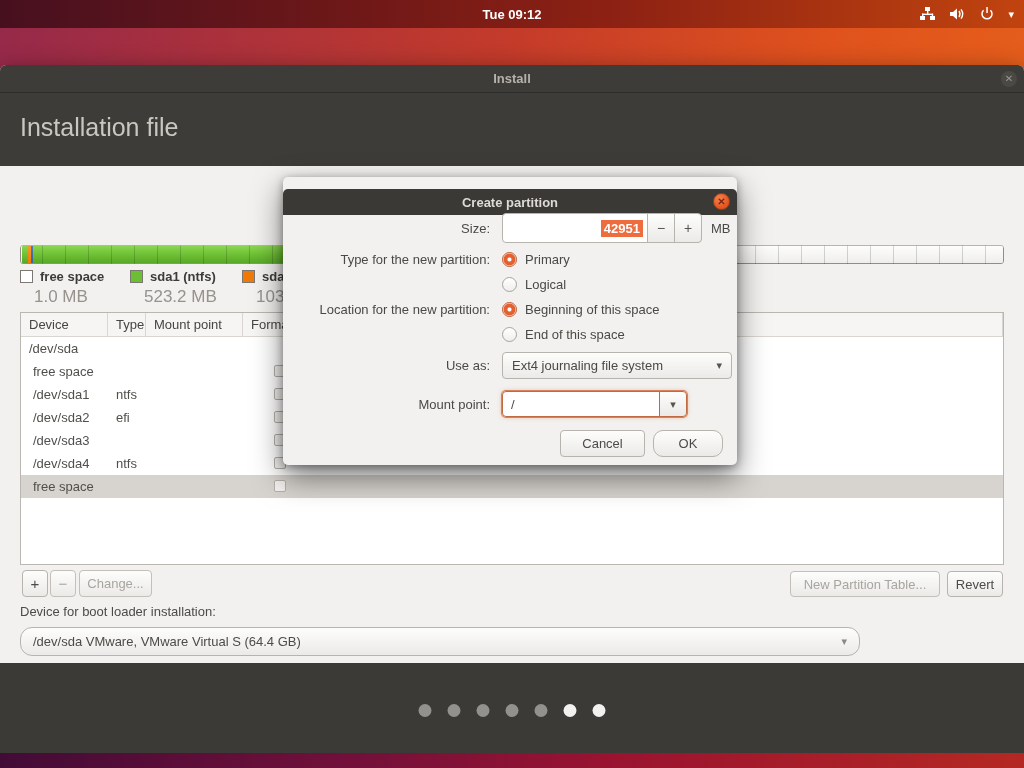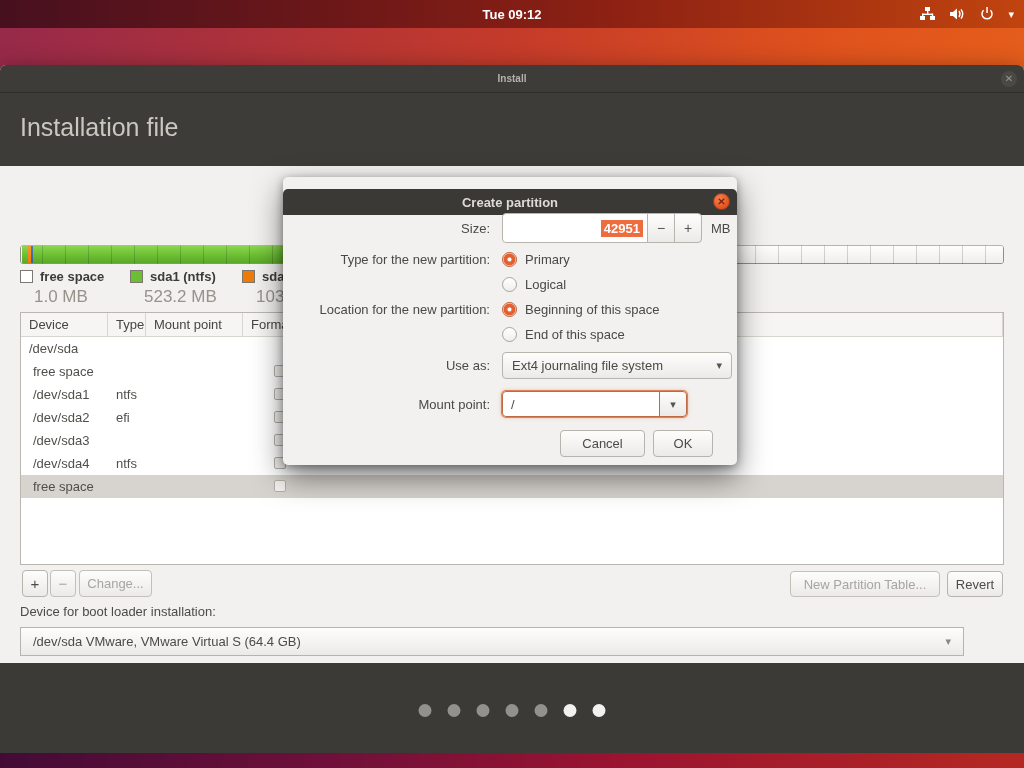--- a/index.html
+++ b/index.html
@@ -19,21 +19,21 @@
 
   
   .window { position:absolute; left:0; top:65px; width:1024px; height:688px;
             background:#f2f1ef; border-radius:6px 6px 0 0;
             box-shadow:0 6px 24px rgba(0,0,0,.45); }
   .win-head { position:absolute; left:0; top:0; width:100%; height:101px;
               background:#3d3c38; border-radius:6px 6px 0 0; }
   .win-titlebar { position:absolute; left:0; top:0; width:100%; height:28px;
                   border-bottom:1px solid rgba(0,0,0,.25);
                   display:flex; align-items:center; justify-content:center; }
-  .win-title { color:#b5b2ac; font-weight:bold; font-size:10px; }
+  .win-title { color:#b5b2ac; font-weight:bold; font-size:13px; }
   .win-close { position:absolute; right:7px; top:6px; width:16px; height:16px; border-radius:50%;
                background:#4a4944; color:#9b9892; font-size:10px; line-height:16px; text-align:center; }
   .page-title { position:absolute; left:20px; top:48px; color:#cac7c1; font-size:25px; font-weight:400; }
 
   .content { position:absolute; left:0; top:101px; width:1024px; height:497px; background:#f2f1ef; }
 
   
   .pbar { position:absolute; left:20px; top:79px; width:984px; height:19px;
           border:1px solid #918e88; border-radius:3px; display:flex; overflow:hidden; background:#fbfbfa; }
   .pbar .seg { height:100%; }
@@ -75,24 +75,24 @@
          background:linear-gradient(180deg,#fdfdfc 0%,#ebeae8 100%);
          border:1px solid #b7b3ad; border-radius:4px; color:#4c4b47; font-size:13px; }
   .btn.dis { color:#a9a59f; border-color:#c3bfb9; }
   .tool-add { position:absolute; left:22px; top:404px; width:26px; height:27px; font-size:15px; }
   .tool-rem { position:absolute; left:50px; top:404px; width:26px; height:27px; font-size:15px; }
   .tool-chg { position:absolute; left:79px; top:404px; width:73px; height:27px; }
   .tool-npt { position:absolute; left:790px; top:405px; width:150px; height:26px; }
   .tool-rev { position:absolute; left:947px; top:405px; width:56px; height:26px; }
 
   .boot-label { position:absolute; left:20px; top:438px; color:#4c4b47; }
-  .boot-dd { position:absolute; left:20px; top:461px; width:944px; height:29px;
+  .boot-dd { position:absolute; left:20px; top:461px; width:840px; height:29px;
              display:flex; align-items:center; justify-content:space-between; padding:0 12px;
              background:linear-gradient(180deg,#fdfdfc 0%,#ebeae8 100%);
-             border:1px solid #b7b3ad; border-radius:0; }
+             border:1px solid #b7b3ad; border-radius:12px; }
   .boot-dd .arrow { color:#8b8781; font-size:11px; }
 
   .act-quit { position:absolute; left:702px; top:514px; width:95px; height:27px; }
   .act-back { position:absolute; left:805px; top:514px; width:94px; height:27px; }
   .act-install { position:absolute; left:908px; top:514px; width:95px; height:27px; }
 
   
   .footer { position:absolute; left:0; top:598px; width:1024px; height:90px; background:#3b3a36; }
   .dots { position:absolute; left:50%; top:41px; transform:translateX(-50%); display:flex; gap:16px; }
   .dot { width:13px; height:13px; border-radius:50%; background:#93918d; }
@@ -143,21 +143,21 @@
   .combo { display:flex; height:26px; border-radius:4px;
            box-shadow:0 0 0 1px #d8815a, 0 0 4px rgba(230,110,60,.55); }
   .combo-entry { width:158px; height:26px; background:#fff; border:1px solid #c06a41;
                  border-radius:4px 0 0 4px; display:flex; align-items:center; padding-left:8px; }
   .combo-btn { width:28px; height:26px; margin-left:-1px;
                background:linear-gradient(180deg,#fdfdfc 0%,#ebeae8 100%);
                border:1px solid #c06a41; border-radius:0 4px 4px 0;
                display:flex; align-items:center; justify-content:center; color:#55544f; font-size:11px; }
 
   .dlg-cancel { position:absolute; left:277px; top:253px; width:85px; height:27px; }
-  .dlg-ok { position:absolute; left:370px; top:253px; width:60px; height:27px; }
+  .dlg-ok { position:absolute; left:370px; top:253px; width:70px; height:27px;border-radius:10px; }
 </style>
 </head>
 <body>
 
 <div id="stage">
 
   <div class="topbar">
     <span class="clock">Tue 09:12</span>
     <div class="tray">
       <span>

